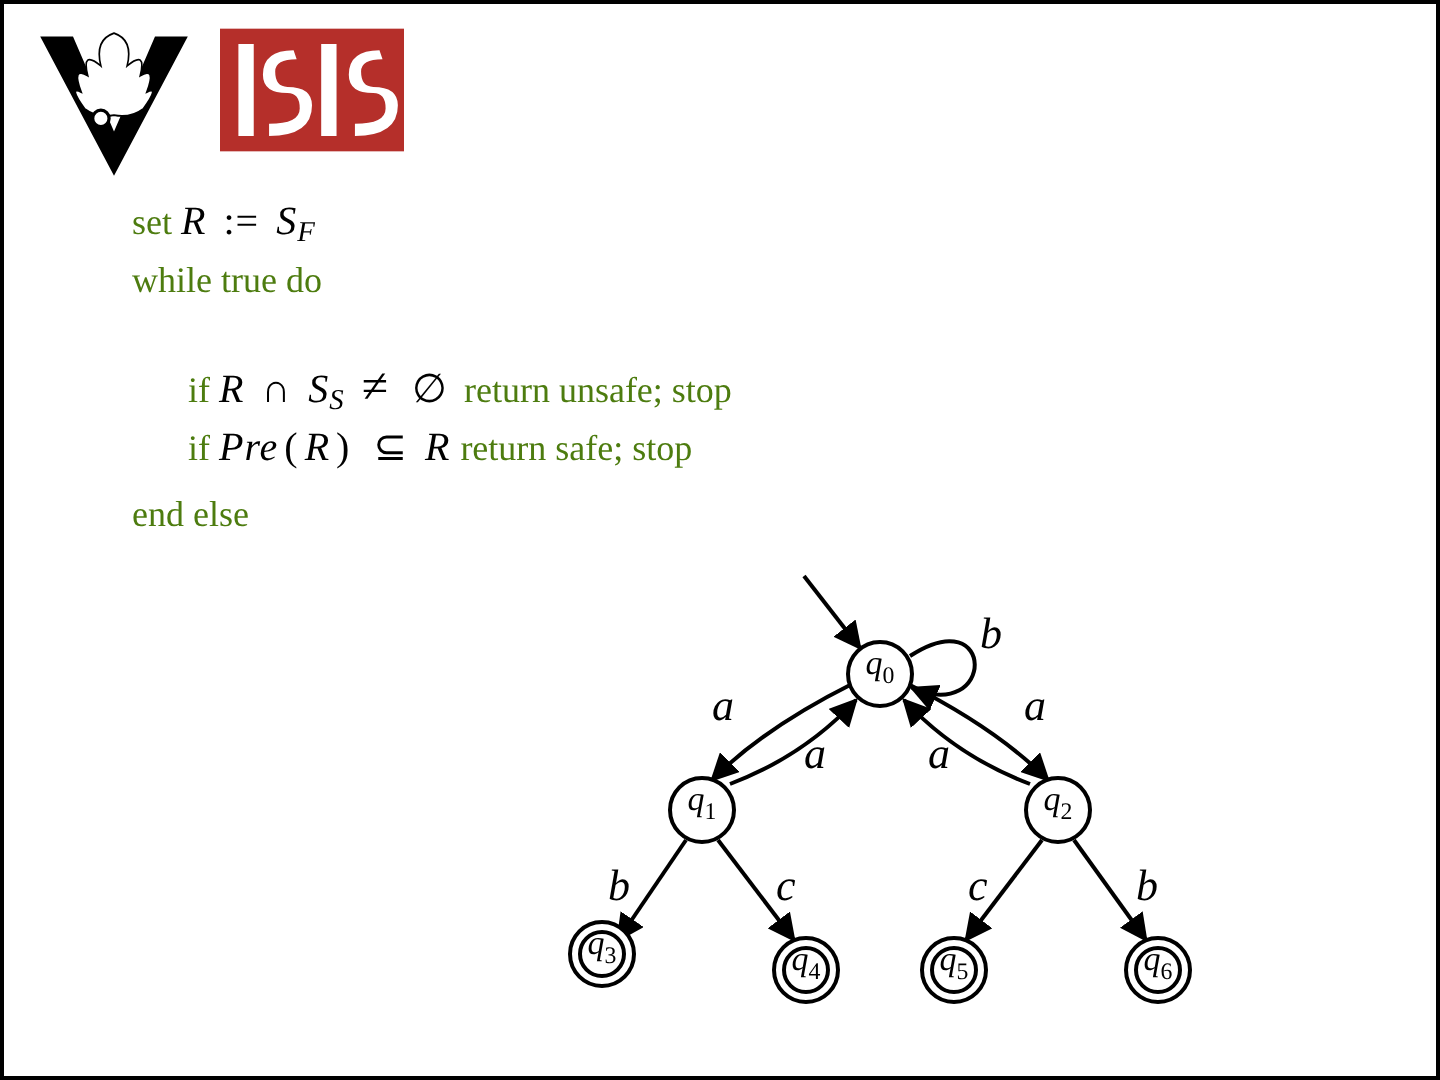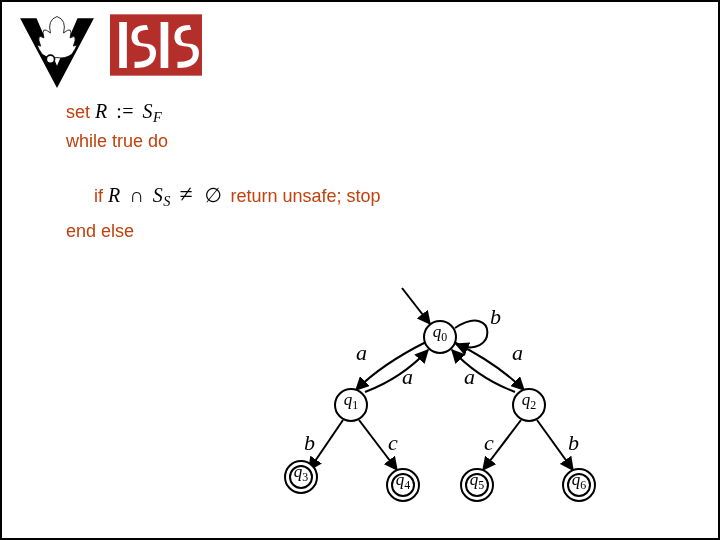--- a/index.html
+++ b/index.html
@@ -32,21 +32,21 @@
     width: 92px; height: 62px;
     flex-shrink: 0;
     margin-top: 4px;
   }
   .body {
     padding: 2px 40px 0 64px;
     font-size: 20px;
     line-height: 1.35;
   }
   .alg-title { font-weight: 700; font-family: Verdana, Arial, sans-serif; font-size: 19px; letter-spacing: -0.3px; }
-  .sans { font-family: Liberation Sans, sans-serif; font-size: 18px; color: #c2410c; }
+  .sans { font-family: Liberation Serif, serif; font-size: 18px; color: #4d7c0f; }
   .math { font-family: "Times New Roman", Georgia, serif; font-style: italic; font-size: 20px; letter-spacing: 0.5px; }
   .math .sub { font-size: 0.72em; vertical-align: -0.25em; font-style: italic; }
   .math .op { font-style: normal; padding: 0 3px; }
   .indent1 { padding-left: 28px; }
   .block-indent { margin-top: 24px; margin-bottom: 6px; }
   .row { white-space: nowrap; }
 
   .automaton {
     position: absolute;
     left: 250px;
@@ -113,20 +113,25 @@
     <div class="row">
       <span class="sans">while true do</span>
     </div>
 
     <div class="block-indent">
       <div class="row indent1">
         <span class="sans">if </span>
         <span class="math">R <span class="op">∩</span> S<span class="sub">S</span> <span class="op" style="font-size:24px;">≠</span> <span class="op">∅</span></span>
         <span class="sans"> return unsafe; stop</span>
       </div>
+      <div class="row indent1">
+        <span class="sans">if </span>
+        <span class="math">Pre<span class="op">(</span>R<span class="op">)</span> <span class="op">⊆</span> R</span>
+        <span class="sans"> return safe; stop</span>
+      </div>
     </div>
 
     <div class="row">
       <span class="sans">end else</span>
     </div>
   </div>
 
   <div class="automaton">
     <svg width="430" height="250" style="position:absolute;left:0;top:0;">
       <defs>

